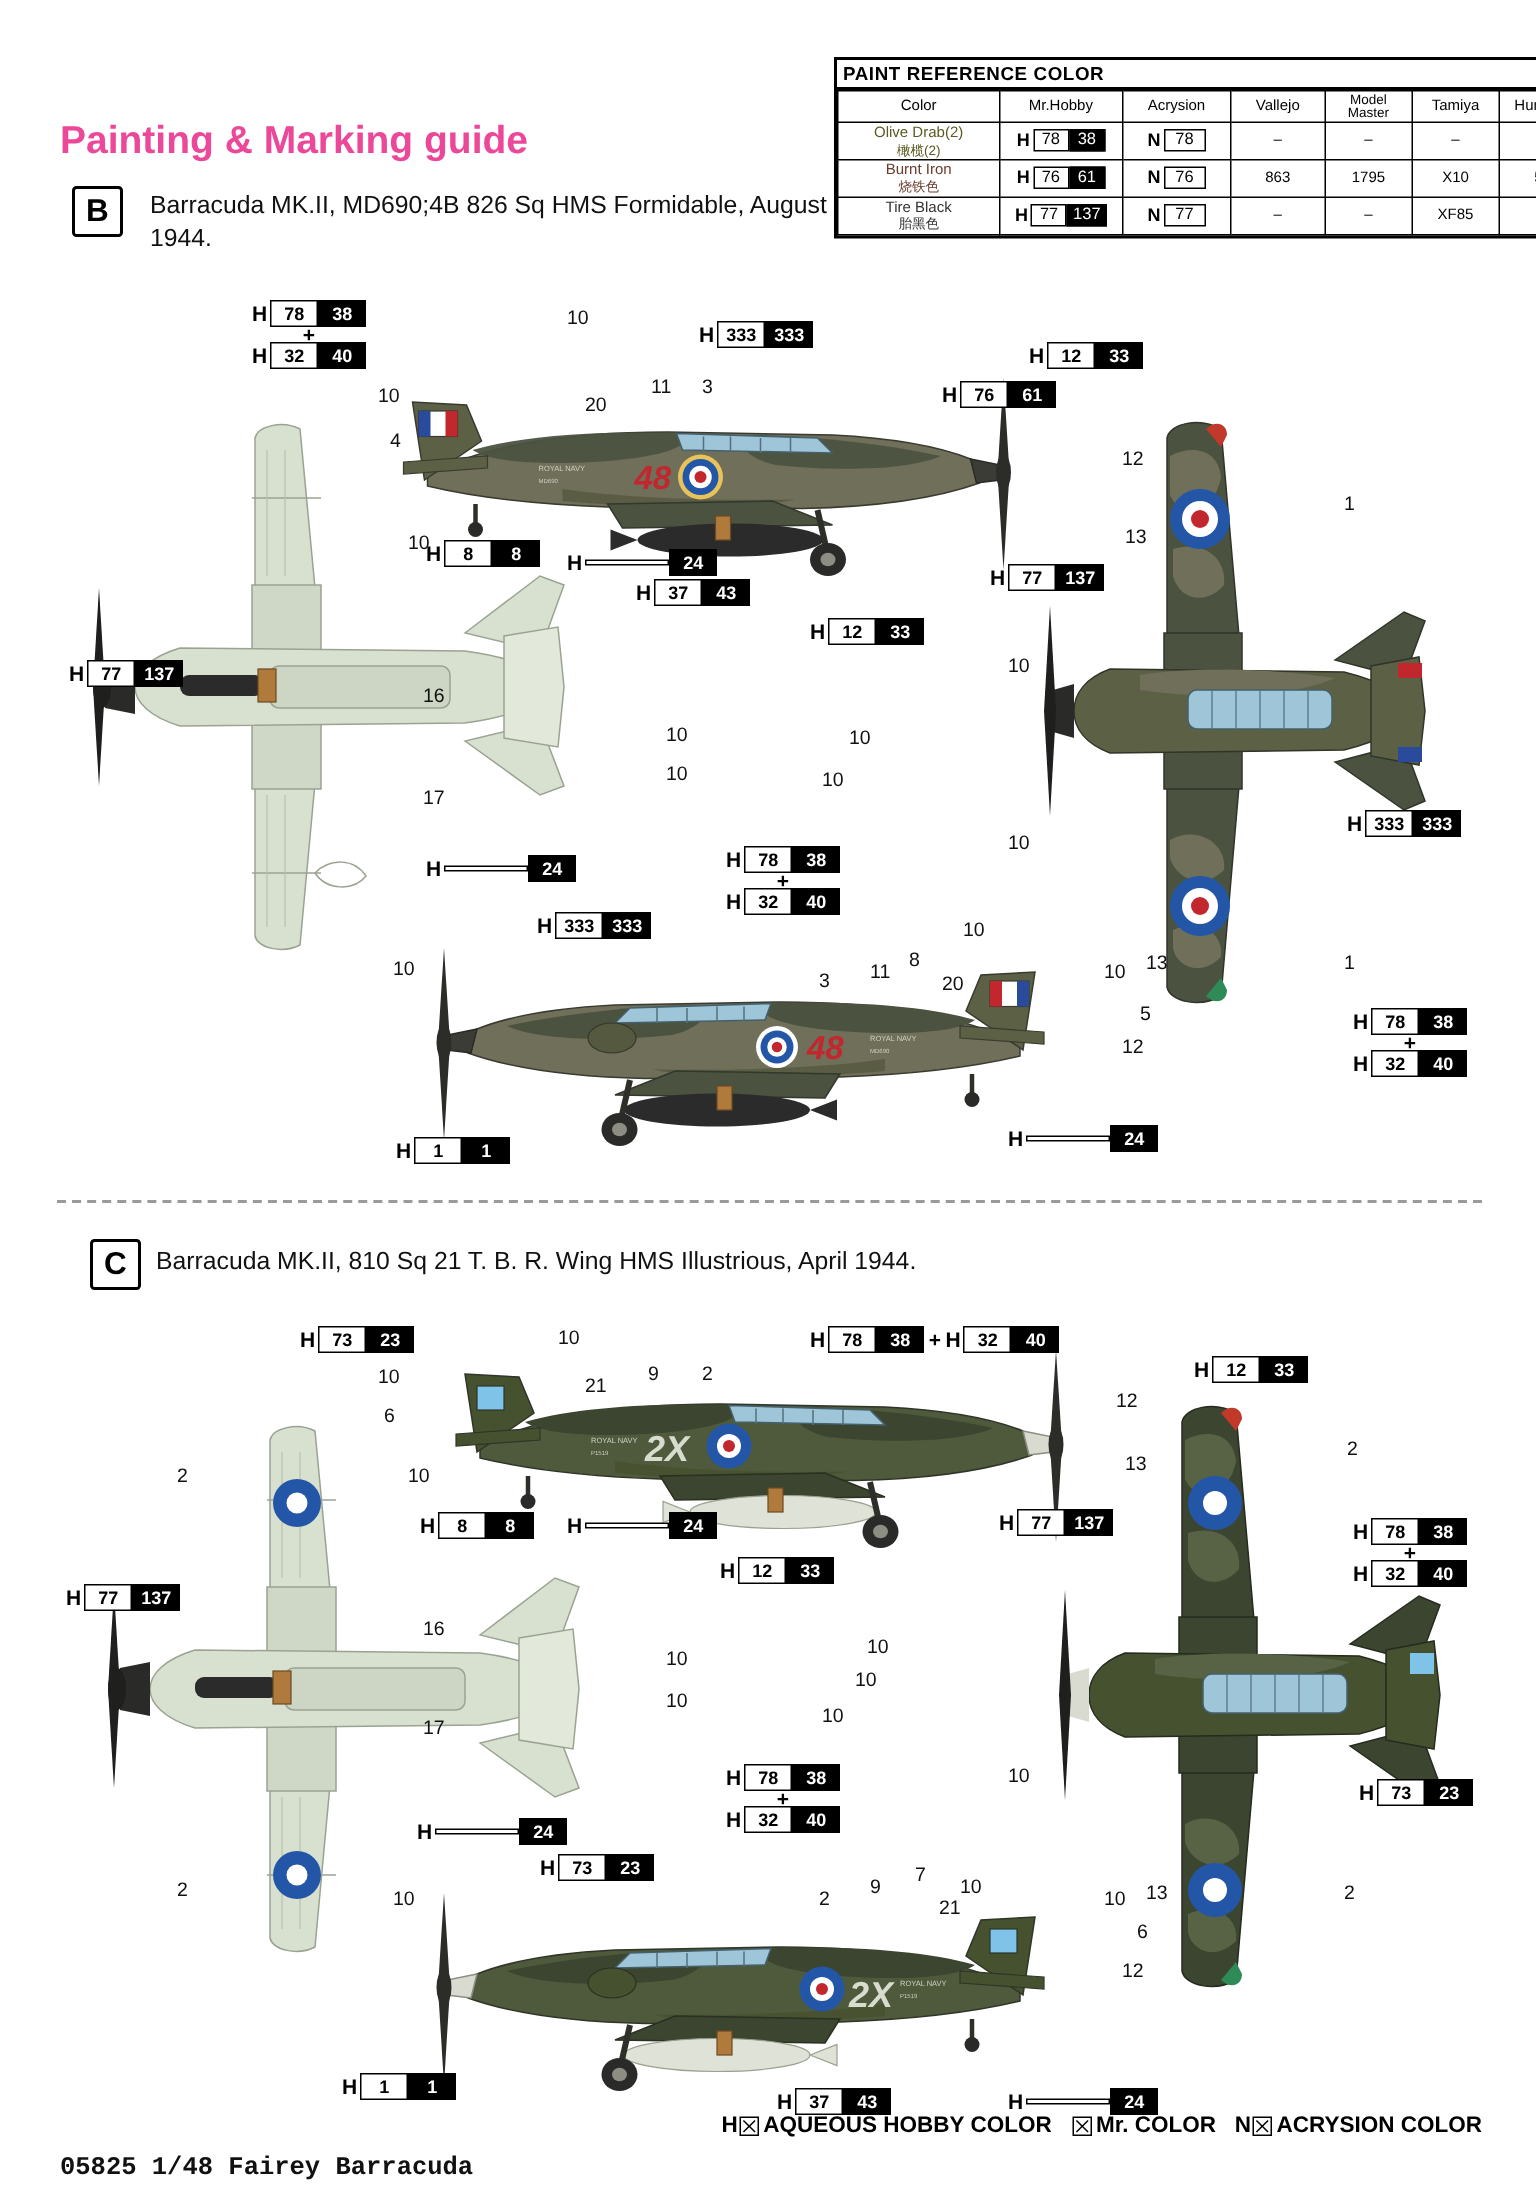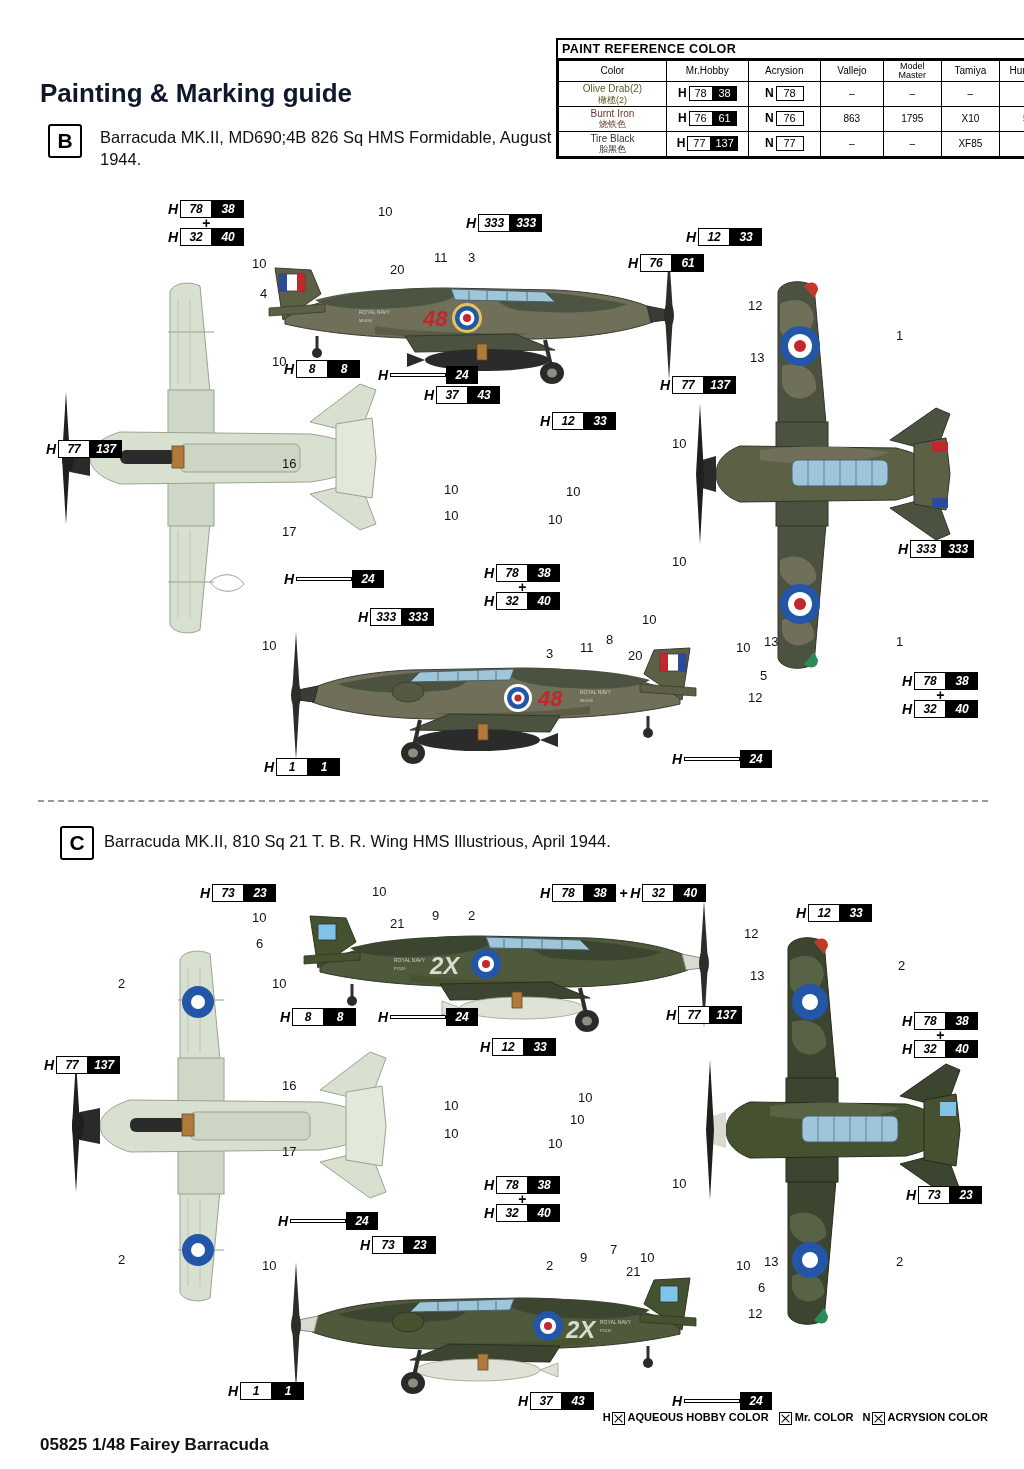--- a/index.html
+++ b/index.html
@@ -10,21 +10,21 @@
   }
   .page{position:absolute;left:0;top:0;width:1024px;height:1469px;}
 
   
   .hdr-cn{
     position:absolute;left:40px;top:36px;
     font-size:27px;font-weight:bold;color:#111;letter-spacing:1px;
   }
   .hdr-en{
     position:absolute;left:40px;top:78px;
-    font-size:26px;font-weight:bold;color:#0f172a;
+    font-size:26px;font-weight:bold;color:#ec4899;
   }
 
   
   .paint-table{
     position:absolute;left:556px;top:38px;width:504px;
     border:2px solid #000;box-sizing:border-box;background:#fff;
   }
   .paint-title{
     font-size:12.5px;font-weight:bold;padding:2px 4px;
     border-bottom:2px solid #000;letter-spacing:.4px;
@@ -57,45 +57,45 @@
     position:absolute;width:30px;height:30px;border:2px solid #000;
     font-size:21px;font-weight:bold;text-align:center;line-height:30px;
     border-radius:3px;background:#fff;
   }
   .sec-text{position:absolute;font-size:16.5px;color:#111;line-height:1.35;width:470px;}
 
   
   .divider{position:absolute;left:38px;width:950px;border-top:2px dashed #9a9a9a;}
 
   
-  .callout{position:absolute;font-style:italic;}
+  .callout{position:absolute;}
   .co-line{font-size:0;white-space:nowrap;}
   .co-h{font-weight:bold;font-size:14px;margin-right:2px;display:inline-block;vertical-align:middle;}
   .bx-w{display:inline-block;vertical-align:middle;background:#fff;border:1.5px solid #000;
         color:#000;font-size:12px;font-weight:bold;padding:1px 5px;min-width:20px;text-align:center;line-height:14px;}
   .bx-b{display:inline-block;vertical-align:middle;background:#000;border:1.5px solid #000;
         color:#fff;font-size:12px;font-weight:bold;padding:1px 5px;min-width:20px;text-align:center;line-height:14px;}
   .bx-wide{min-width:44px;}
   .plus{font-size:14px;font-weight:bold;text-align:center;line-height:10px;}
 
   
   .num{position:absolute;font-size:13px;color:#111;}
 
   
   .art{position:absolute;}
   svg{display:block;overflow:visible;}
 
   
-  .legend{position:absolute;right:36px;bottom:44px;font-size:11px;font-weight:bold;white-space:nowrap;}
+  .legend{position:absolute;right:36px;bottom:44px;font-size:15px;font-weight:bold;white-space:nowrap;}
   .legend .sq{display:inline-block;width:11px;height:11px;border:1px solid #000;
               position:relative;margin:0 3px 0 1px;vertical-align:middle;}
   .legend .sq:before,.legend .sq:after{content:"";position:absolute;left:0;top:5px;width:11px;height:1px;background:#000;}
   .legend .sq:before{transform:rotate(45deg);}
   .legend .sq:after{transform:rotate(-45deg);}
-  .footer{position:absolute;left:40px;bottom:14px;font-size:17px;font-weight:bold;color:#111;}
+  .footer{position:absolute;left:40px;bottom:14px;font-size:17px;font-weight:bold;color:#111;font-family:Liberation Mono, monospace;}
 </style>
 </head>
 <body>
 
 <div class="page">
 
   <div class="hdr-en">Painting &amp; Marking guide</div>
 
   <div class="paint-table">
     <div class="paint-title">PAINT  REFERENCE COLOR</div>

